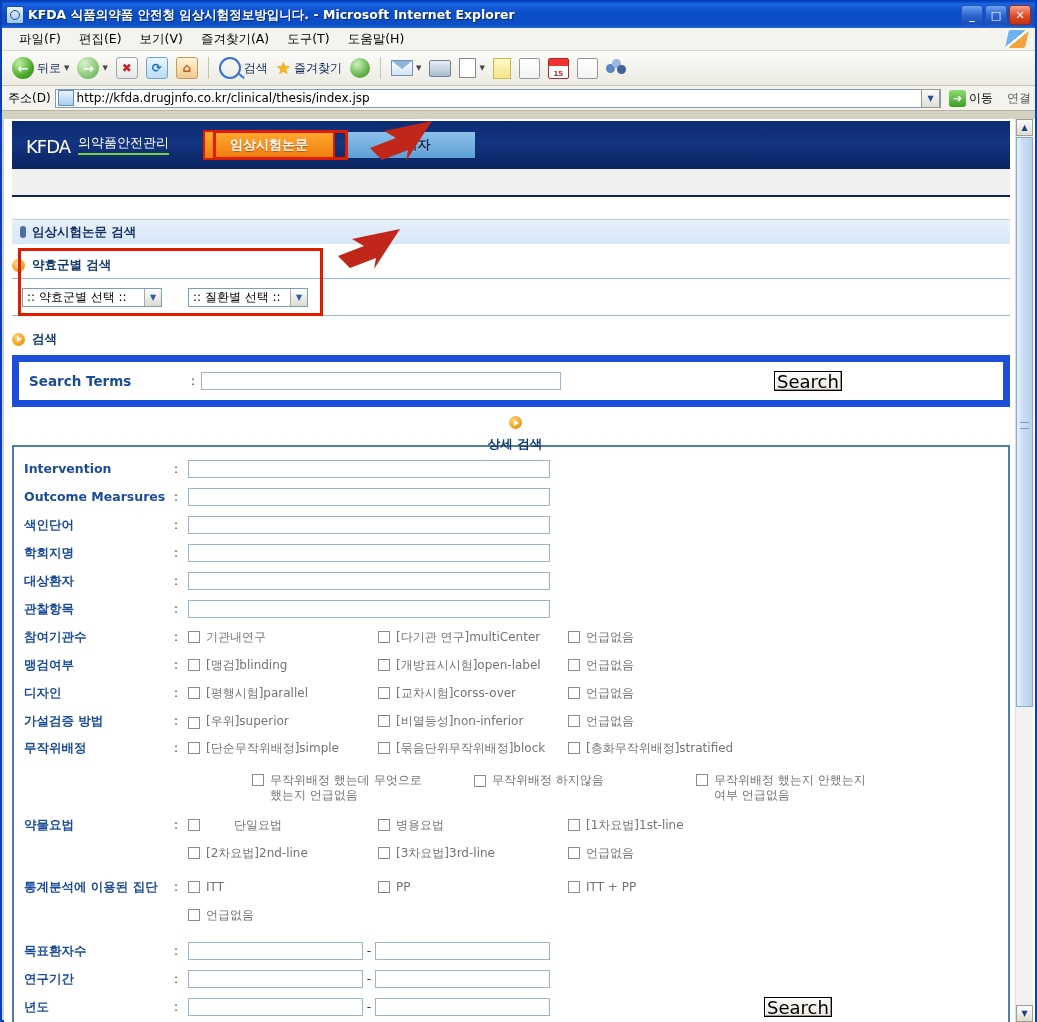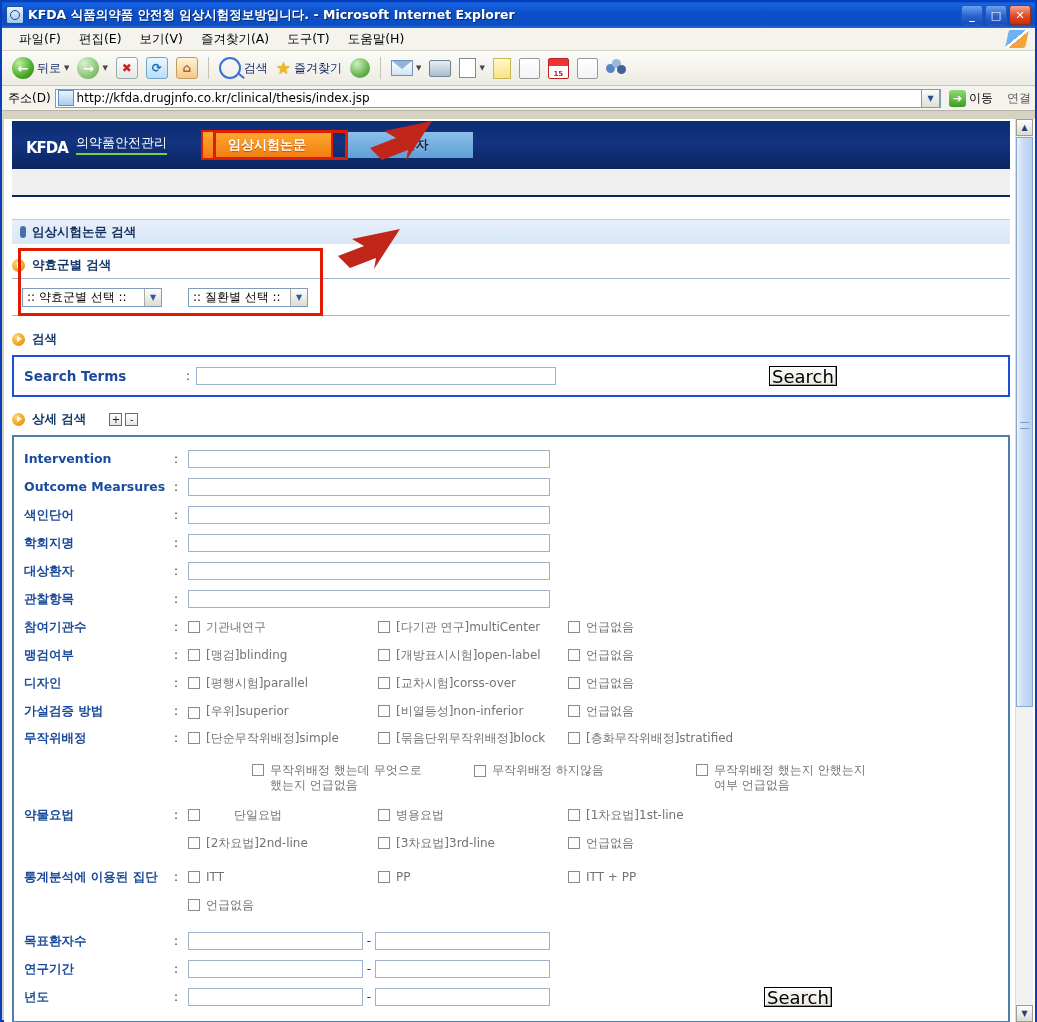--- a/index.html
+++ b/index.html
@@ -94,21 +94,21 @@
   .link-lab{font-size:12px;color:#5a5a5a;padding-left:6px;padding-right:2px;}
 
   
   .viewport{position:absolute;left:2px;top:117px;width:1031px;height:903px;background:#fff;overflow:hidden;}
   .page{position:absolute;left:0;top:0;width:1014px;height:903px;background:#fff;}
 
   .kfda-header{margin:2px 8px 0 8px;height:48px;
     background:linear-gradient(180deg,#0c2c73 0%,#13347f 45%,#0a2463 100%);
     display:flex;align-items:center;position:relative;}
   .kfda-logo{margin-left:14px;display:flex;align-items:flex-end;gap:8px;}
-  .kfda-word{color:#fff;font-weight:bold;font-size:15px;letter-spacing:-1px;
+  .kfda-word{color:#fff;font-weight:normal;font-size:18px;letter-spacing:-1px;
     font-family:"DejaVu Sans","Liberation Sans",sans-serif;}
   .kfda-sub{color:#fff;font-weight:normal;font-size:13px;border-bottom:2px solid #7ad03a;
     padding-bottom:1px;margin-bottom:2px;}
   .tabs{display:flex;margin-left:36px;align-items:flex-start;}
   .tab{width:128px;height:26px;display:flex;align-items:center;justify-content:center;
     font-size:13px;font-weight:bold;color:#fff;box-sizing:border-box;}
   .tab.active{background:linear-gradient(180deg,#ffa92e,#f07c10);outline:2px solid #e01b00;
     color:#fff;text-shadow:0 1px 0 rgba(120,40,0,.5);}
   .tab.admin{background:linear-gradient(180deg,#8cc0ea,#5e9fd6);margin-left:14px;
     color:#13284f;text-shadow:0 1px 0 rgba(255,255,255,.35);}
@@ -134,21 +134,21 @@
   .drug-area{margin:0 8px;}
   .drug-inner{border-top:1px solid #9ab6d4;border-bottom:1px solid #9ab6d4;
     height:36px;display:flex;align-items:center;gap:26px;padding-left:10px;}
   .sel{height:19px;border:1px solid #7f9db9;background:#fff;display:flex;align-items:center;
     padding:0 0 0 4px;box-sizing:border-box;font-size:12px;color:#000;}
   .sel .txt{flex:1 1 auto;white-space:nowrap;}
   .sel .arw{width:16px;height:17px;background:linear-gradient(180deg,#fdfdfd,#dcdcd4);
     border-left:1px solid #aaa;display:flex;align-items:center;justify-content:center;
     font-size:8px;color:#2a5fa8;flex:0 0 auto;}
 
-  .panel{margin:0 8px;border:2px solid #1d4ed8;background:#fff;box-sizing:border-box;}
+  .panel{margin:0 8px;border:7px solid #1d4ed8;background:#fff;box-sizing:border-box;}
   .term-row{height:38px;display:flex;align-items:center;padding-left:10px;}
   .term-lab{font-size:13.5px;font-weight:bold;color:#1b4b9b;width:162px;
     font-family:"DejaVu Sans","Liberation Sans",sans-serif;}
   .colon{font-size:12px;color:#333;width:10px;}
   .ti{height:18px;border:1px solid #9bb4cc;background:#fff;box-sizing:border-box;}
   .btn-search{width:68px;height:20px;border:1px solid #000;box-sizing:border-box;
     background:linear-gradient(180deg,#fcfcfc,#eceadf);font-size:18px;color:#000;
     display:flex;align-items:center;justify-content:center;
     box-shadow:inset -1px -1px 0 #9a9a90, inset 1px 1px 0 #fff;}
 
@@ -342,21 +342,21 @@
 
       <div class="panel" style="margin-top:3px;">
         <div class="term-row">
           <div class="term-lab">Search Terms</div>
           <div class="colon">:</div>
           <div class="ti" style="width:360px;"></div>
           <div class="btn-search" style="margin-left:213px;">Search</div>
         </div>
       </div>
 
-      <div class="hdr-row" style="margin-top:9px;">
+      <div class="hdr-row" style="margin-top:9px;flex-direction:column;">
         <div class="bullet"></div>
         <span class="lbl">상세 검색</span>
         <div style="display:flex;gap:3px;margin-left:16px;">
           <div class="pmbtn">+</div>
           <div class="pmbtn">-</div>
         </div>
       </div>
 
       <div class="adv" style="margin-top:3px;">
 

